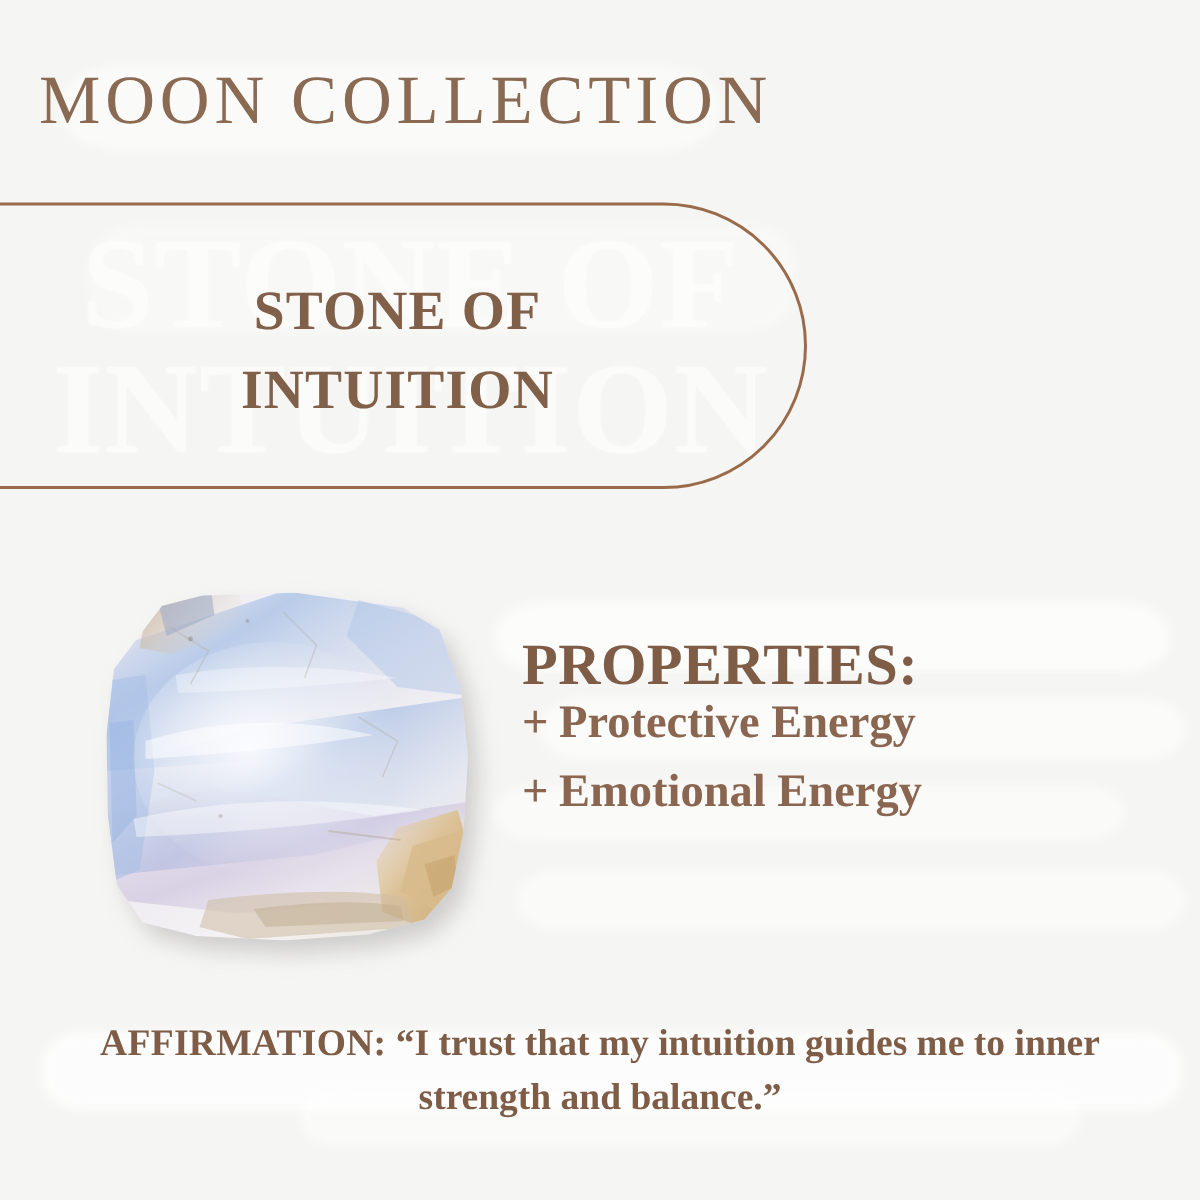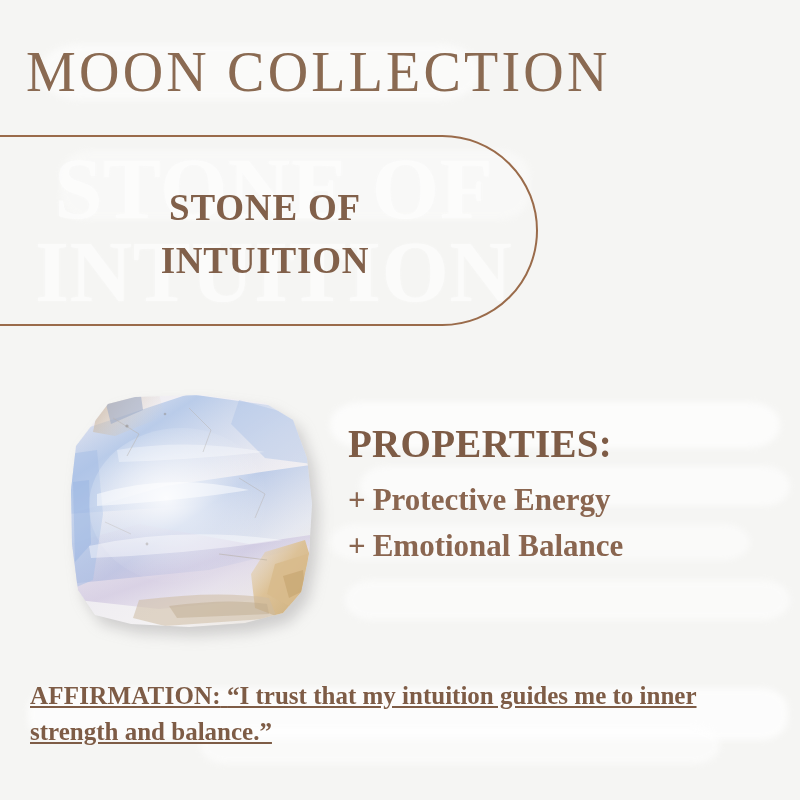--- a/index.html
+++ b/index.html
@@ -60,21 +60,21 @@
     pointer-events: none;
     white-space: nowrap;
     overflow: hidden;
   }
 
   
   #header-title {
     position: absolute;
     left: 26px;
     top: 43px;
-    font-size: 56px;
+    font-size: 46px;
     letter-spacing: 3.2px;
     color: #8a6a52;
     font-weight: 400;
     line-height: 1.05;
     white-space: nowrap;
   }
 
   
   #pill {
     position: absolute;
@@ -124,21 +124,21 @@
     left: 348px;
     top: 424px;
     width: 430px;
   }
   #properties-heading {
     font-size: 39px;
     font-weight: bold;
     letter-spacing: .3px;
     color: #7e5c46;
     line-height: 1;
-    margin-bottom: 21px;
+    margin-bottom: 2px;
   }
   .prop-item {
     font-size: 31px;
     font-weight: bold;
     color: #8a6650;
     line-height: 1;
     margin-bottom: 15px;
     white-space: nowrap;
     font-family: Liberation Serif, serif;
   }
@@ -146,25 +146,25 @@
     display: inline-block;
     margin-right: 7px;
   }
 
   
   #affirmation {
     position: absolute;
     left: 30px;
     top: 678px;
     width: 740px;
+    text-align: center;
     font-size: 25px;
     font-weight: bold;
     line-height: 1.42;
     color: #7e5c46;
-    text-decoration: underline;
   }
   #affirmation .label { letter-spacing: .2px; }
 </style>
 </head>
 <body>
 
 <div id="card">
 
   <div class="brush b8"></div>
   <div class="brush b1"></div>
@@ -271,21 +271,21 @@
   <div class="brush b3"></div>
   <div class="brush b4"></div>
   <div class="brush b5"></div>
 
   <div id="properties">
     <div id="properties-heading">PROPERTIES:</div>
     <div class="prop-item">
       <span class="prop-plus">+</span><span>Protective Energy</span>
     </div>
     <div class="prop-item">
-      <span class="prop-plus">+</span><span>Emotional Balance</span>
+      <span class="prop-plus">+</span><span>Emotional Energy</span>
     </div>
   </div>
 
   <div class="brush b6"></div>
   <div class="brush b7"></div>
 
   <div id="affirmation">
     <span class="label">AFFIRMATION:</span>
     <span>“I trust that my intuition guides me to inner strength and balance.”</span>
   </div>

